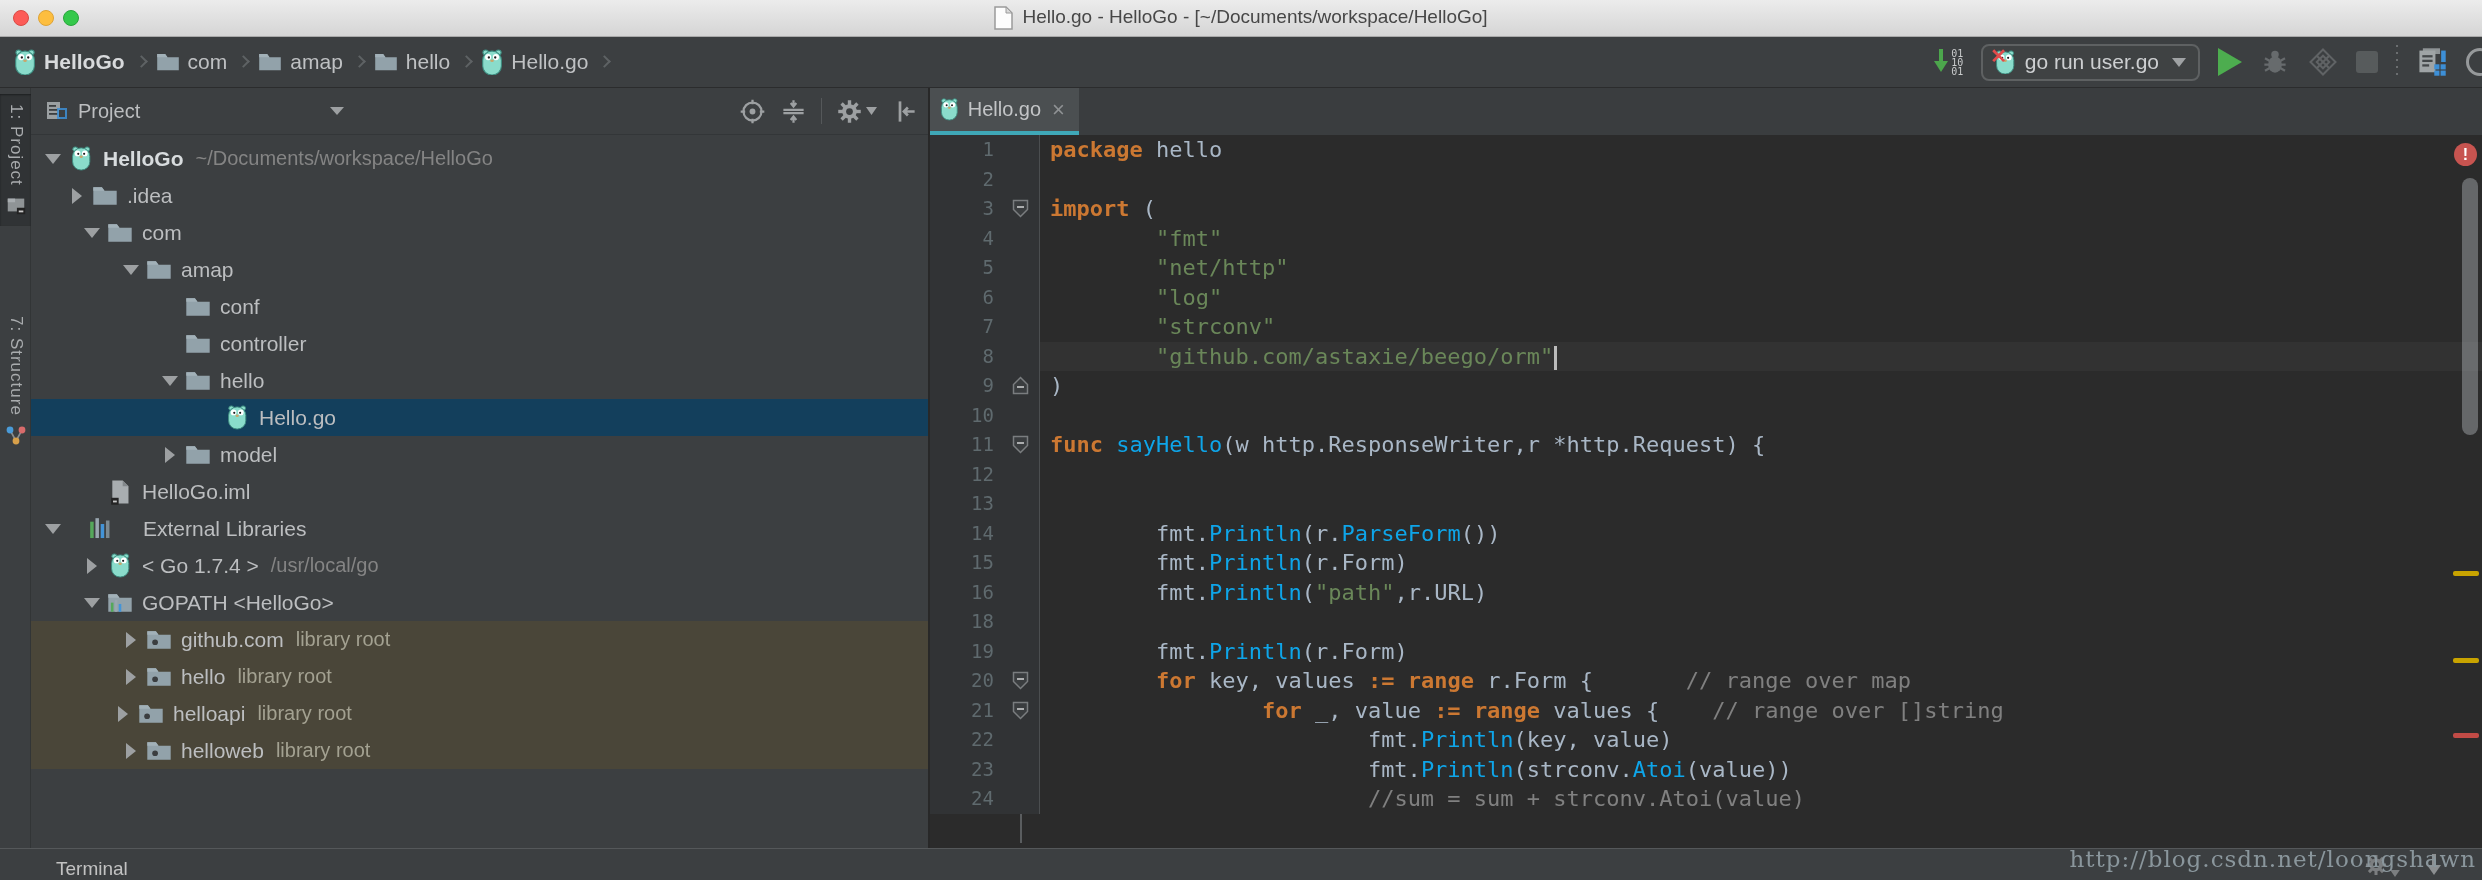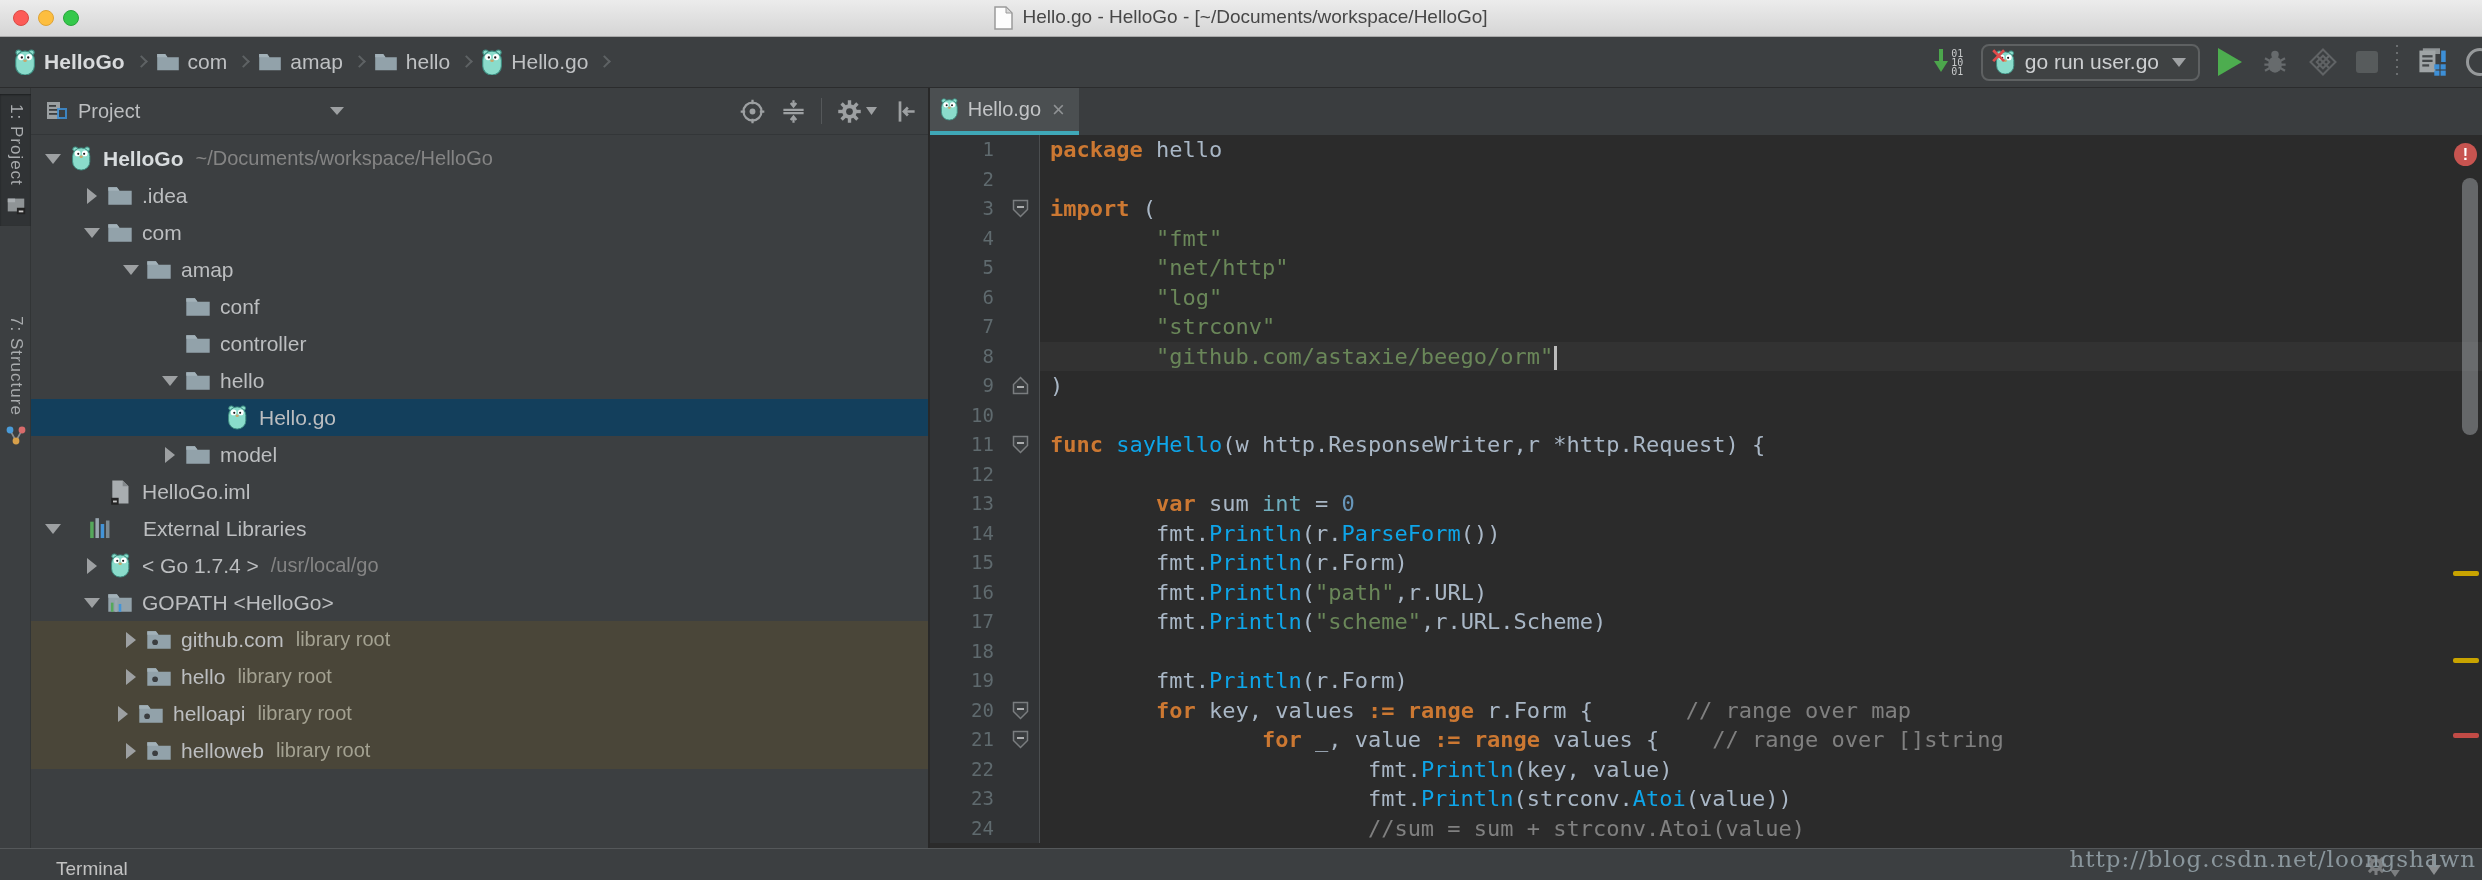--- a/index.html
+++ b/index.html
@@ -378,21 +378,21 @@
     <circle cx="6.3" cy="7.6" r="2.9" fill="#fff"></circle>
                 <circle cx="13.7" cy="7.6" r="2.9" fill="#fff"></circle>
     <circle cx="7" cy="8" r="1.1" fill="#1d1d1d"></circle>
                 <circle cx="13" cy="8" r="1.1" fill="#1d1d1d"></circle>
     <ellipse cx="10" cy="11" rx="1.7" ry="1.2" fill="#C9A66B"></ellipse>
               </svg>
             </span>
             <span class="tlabel bold">HelloGo</span>
             <span class="tsuffix">~/Documents/workspace/HelloGo</span>
           </div>
-          <div class="trow" style="padding-left: 47px;">
+          <div class="trow" style="padding-left: 32px;">
             <span class="arrow-slot">
               <span class="tri-col"></span>
             </span>
             <span class="ticon">
               <svg width="26" height="21.32" viewBox="0 0 20 16">
     <path d="M1 1.5 h6.6 l2 2.7 H19 V15 H1 Z" fill="#92A2AA"></path>
     <path d="M1 1.5 h6.6 l2 2.7 H1 Z" fill="#A2B1B8"></path>
               </svg>
             </span>
             <span class="tlabel">.idea</span>
@@ -692,41 +692,35 @@
               <span class="lt"><span class="tk">func</span><span class="tp"> </span><span class="tf">sayHello</span><span class="tp">(w http.ResponseWriter,r *http.Request) {</span></span>
             </div>
             <div class="cl">
               <span class="ln">12</span>
               <span class="fold"></span>
               <span class="lt"></span>
             </div>
             <div class="cl">
               <span class="ln">13</span>
               <span class="fold"></span>
-              <span class="lt"><span class="tp">        </span><span class="tk">var</span><span class="tp"> sum </span><span class="tt">int</span><span class="tp"> = </span><span class="tn">0</span></span>
             </div>
             <div class="cl">
               <span class="ln">14</span>
               <span class="fold"></span>
               <span class="lt"><span class="tp">        fmt.</span><span class="tf">Println</span><span class="tp">(r.</span><span class="tf">ParseForm</span><span class="tp">())</span></span>
             </div>
             <div class="cl">
               <span class="ln">15</span>
               <span class="fold"></span>
               <span class="lt"><span class="tp">        fmt.</span><span class="tf">Println</span><span class="tp">(r.Form)</span></span>
             </div>
             <div class="cl">
               <span class="ln">16</span>
               <span class="fold"></span>
               <span class="lt"><span class="tp">        fmt.</span><span class="tf">Println</span><span class="tp">(</span><span class="ts">"path"</span><span class="tp">,r.URL)</span></span>
-            </div>
-            <div class="cl">
-              <span class="ln">17</span>
-              <span class="fold"></span>
-              <span class="lt"><span class="tp">        fmt.</span><span class="tf">Println</span><span class="tp">(</span><span class="ts">"scheme"</span><span class="tp">,r.URL.Scheme)</span></span>
             </div>
             <div class="cl">
               <span class="ln">18</span>
               <span class="fold"></span>
               <span class="lt"></span>
             </div>
             <div class="cl">
               <span class="ln">19</span>
               <span class="fold"></span>
               <span class="lt"><span class="tp">        fmt.</span><span class="tf">Println</span><span class="tp">(r.Form)</span></span>

